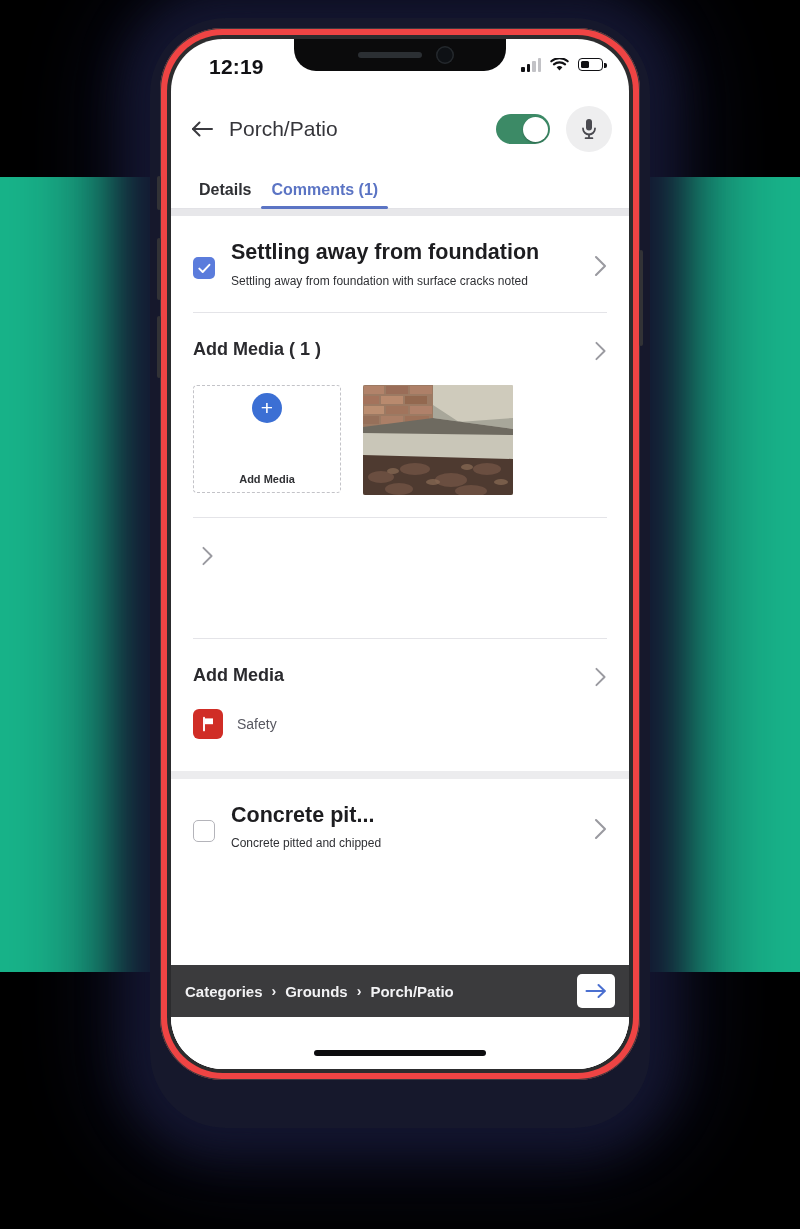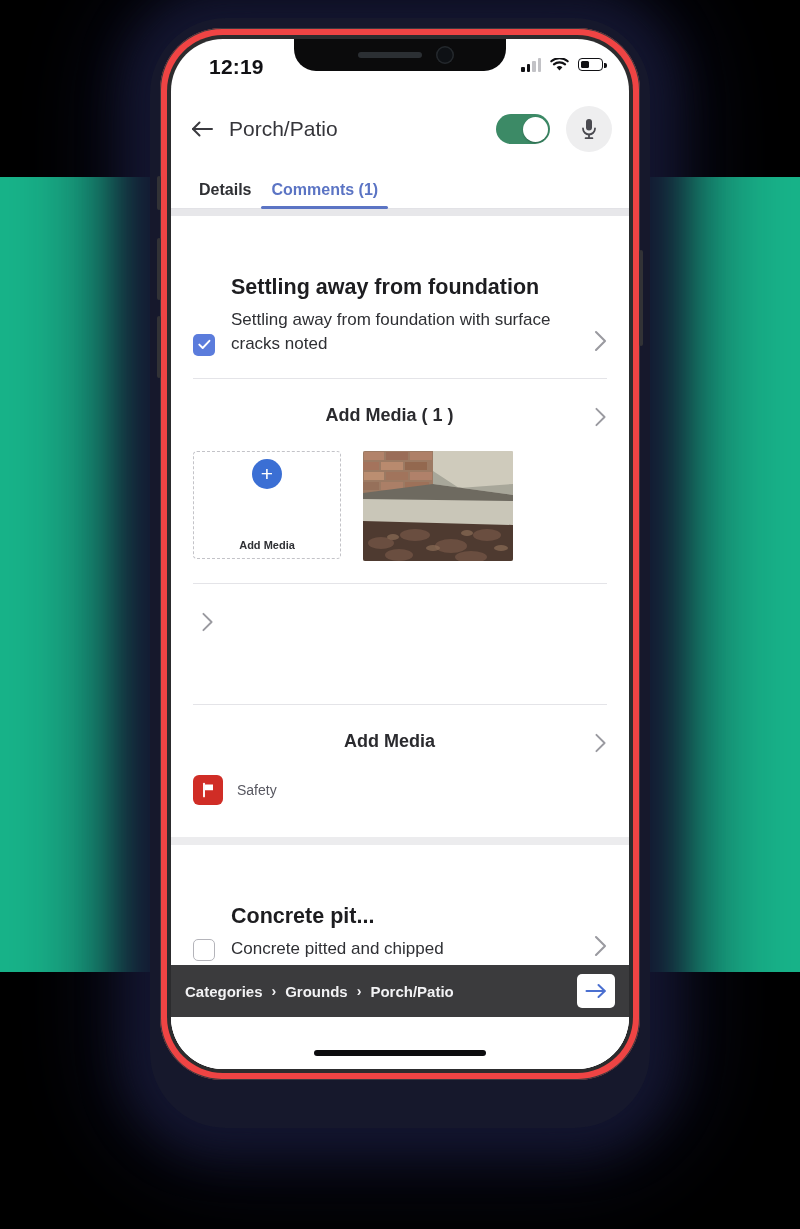--- a/index.html
+++ b/index.html
@@ -265,23 +265,22 @@
     width: 458px;
     bottom: 0;
     background: #ffffff;
     overflow: hidden;
   }
 
   .card { background: #ffffff; }
 
   .item-row {
     display: flex;
-    align-items: flex-end;
+    align-items: center;
     padding: 24px 22px 0 22px;
-    margin-top: 35px;
   }
   .checkbox {
     width: 22px; height: 22px;
     border-radius: 5px;
     flex: 0 0 auto;
     margin-top: 7px;
     cursor: pointer;
     box-sizing: border-box;
   }
   .checkbox.checked {
@@ -294,21 +293,21 @@
   }
   .item-texts { margin-left: 16px; flex: 1 1 auto; min-width: 0; }
   .item-title {
     font-size: 21.5px;
     font-weight: bold;
     color: #1d1d20;
     line-height: 1.15;
   }
   .item-desc {
     margin-top: 8px;
-    font-size: 17px;
+    font-size: 12px;
     color: #2f3034;
     line-height: 1.42;
   }
   .chev {
     flex: 0 0 auto;
     margin-top: 6px;
     margin-left: 8px;
     cursor: pointer;
   }
 
@@ -316,21 +315,20 @@
     height: 1px;
     background: #e4e4e8;
     margin: 22px 22px 0 22px;
   }
 
   .section-row {
     display: flex;
     align-items: center;
     padding: 22px 22px 0 22px;
     cursor: pointer;
-    text-align: center;
   }
   .section-title {
     font-size: 18px;
     font-weight: bold;
     color: #2a2a2e;
     flex: 1 1 auto;
   }
 
   .media-row {
     display: flex;

